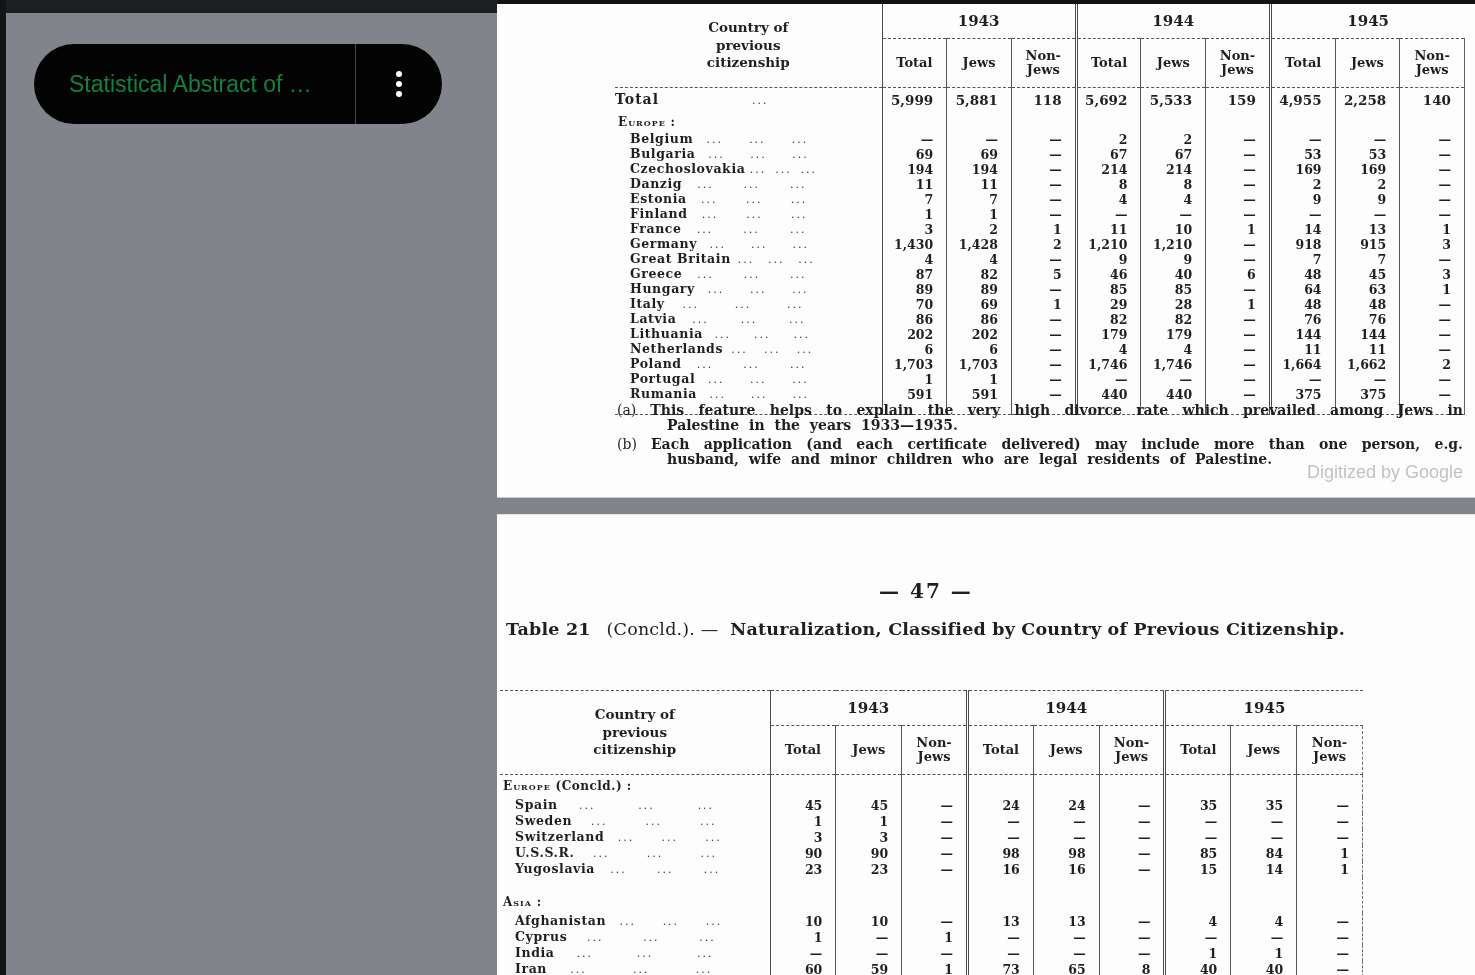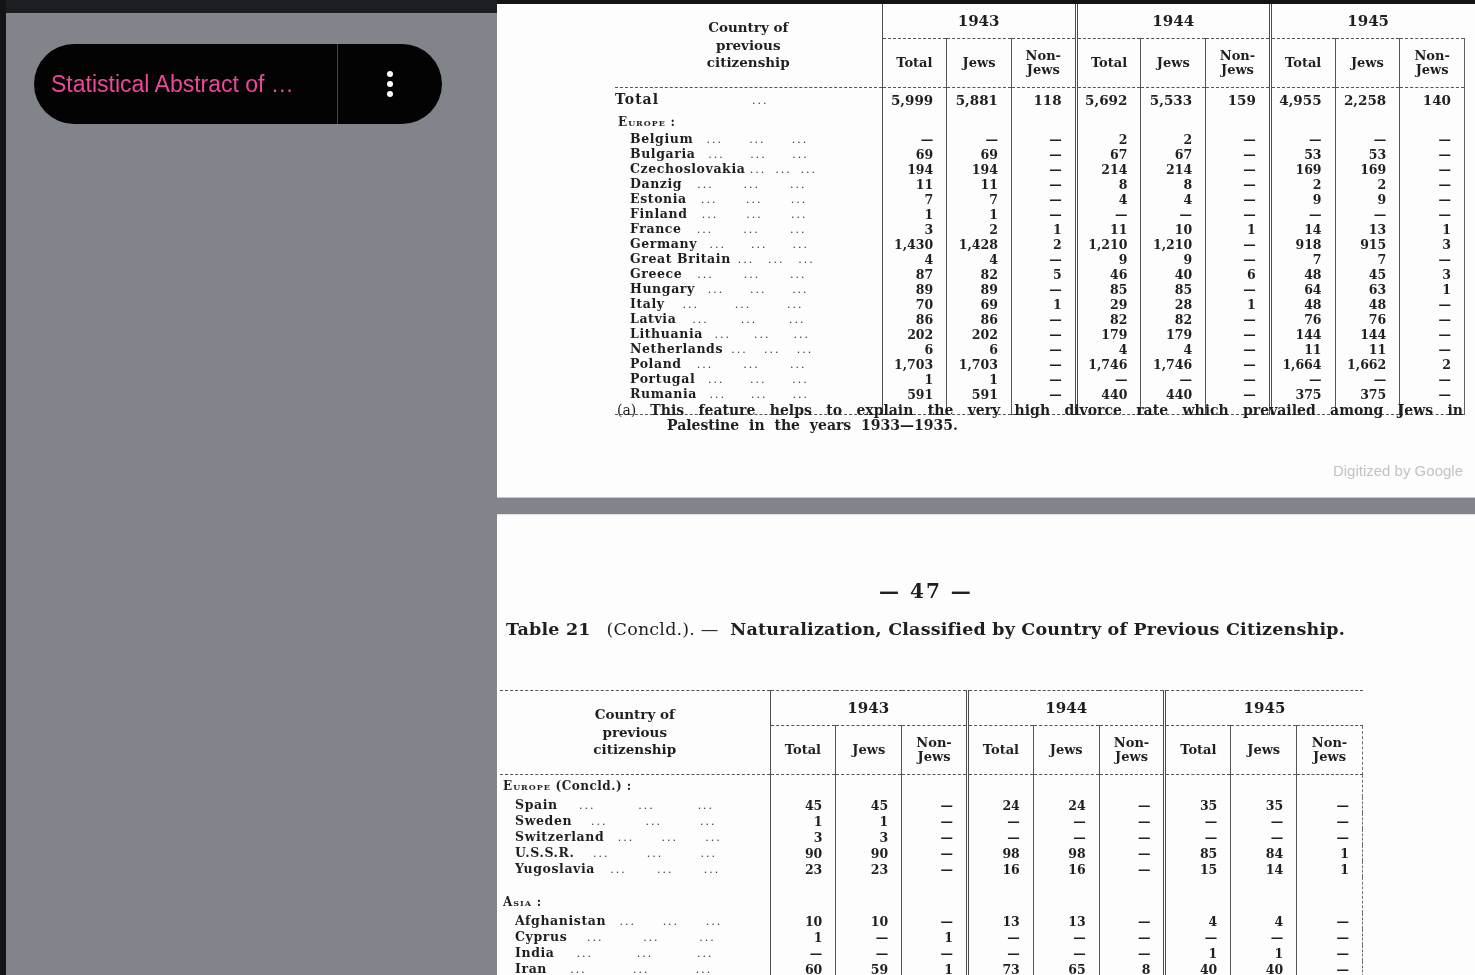--- a/index.html
+++ b/index.html
@@ -5,21 +5,21 @@
   html,body{margin:0;padding:0;background:#5a5c62;}
   #app{position:relative;width:1475px;height:975px;background:#81848b;overflow:hidden;
        font-family:"DejaVu Serif","Liberation Serif",serif;}
   .page-top-strip{position:absolute;left:0;top:0;width:1475px;height:4px;background:#131416;}
   .panel-top-strip{position:absolute;left:0;top:0;width:497px;height:13px;background:#1d1e21;}
   .left-edge-strip{position:absolute;left:0;top:0;width:6px;height:975px;background:#131416;}
 
   
   .chip{position:absolute;left:34px;top:44px;width:408px;height:80px;background:#030303;
         border-radius:40px;display:flex;align-items:center;cursor:pointer;}
-  .chip-label{padding-left:17px;width:250px;color:#ec4899;font-family:"Liberation Sans",sans-serif;
+  .chip-label{padding-left:35px;width:250px;color:#15803d;font-family:"Liberation Sans",sans-serif;
         font-size:23px;white-space:nowrap;overflow:hidden;}
   .chip-divider{width:1px;height:80px;background:#46474b;margin-left:36px;}
   .chip-menu{flex:1;display:flex;align-items:center;justify-content:center;height:100%;}
   .kebab i{display:block;width:6px;height:6px;border-radius:50%;background:#ffffff;margin:4px auto;}
 
   
   .content{position:absolute;left:497px;top:0;width:978px;height:975px;}
   .page{position:absolute;left:0;width:978px;background:#fdfdfd;color:#1f1f1f;
         border-right:2px solid #cfcfd3;}
   .page1{top:4px;height:493px;border-bottom:1px solid #cbcbcd;}
@@ -61,21 +61,21 @@
   .row-gap td{padding-top:14px;}
   .sec{padding-left:3px;white-space:nowrap;font-size:12px;letter-spacing:.5px;}
   .sec .sc{font-variant:small-caps;letter-spacing:1px;}
   #t1 tbody tr:last-child td{padding-bottom:12px;}
 
   .footnotes{position:absolute;left:120px;top:399px;width:846px;font-size:14px;line-height:14.5px;
        font-weight:bold;word-spacing:5px;text-align:justify;}
   .fnote{margin:0 0 5px 0;padding-left:50px;text-indent:-50px;}
   .fl{padding-right:14px;font-weight:normal;}
   .watermark{position:absolute;right:12px;top:458px;color:#c2c2c6;font-family:"Liberation Sans",sans-serif;
-       font-size:15px;}
+       font-size:18px;}
 
   .pageno{position:absolute;left:0;top:64px;width:858px;text-align:center;font-weight:bold;
        font-size:20px;letter-spacing:2px;}
   .t2title{position:absolute;left:9px;top:104px;width:960px;font-size:17.5px;white-space:nowrap;letter-spacing:.2px;}
   .t2title .b{font-weight:bold;}
   .t2title .n{font-weight:normal;padding:0 6px 0 10px;}
 </style>
 </head>
 <body>
 
@@ -507,20 +507,21 @@
               <td class="num c5">—</td>
               <td class="num c6">375</td>
               <td class="num c7">375</td>
               <td class="num c8">—</td>
             </tr>
           </tbody>
       </table>
 
       <div class="footnotes">
         <p class="fnote"><span class="fl">(a)</span><span>This feature helps to explain the very high divorce rate which prevailed among Jews in Palestine in the years 1933—1935.</span></p>
+        <p class="fnote"><span class="fl">(b)</span><span>Each application (and each certificate delivered) may include more than one person, e.g. husband, wife and minor children who are legal residents of Palestine.</span></p>
       </div>
       <div class="watermark">Digitized by Google</div>
     </div>
 
     <div class="page page2">
       <div class="pageno">— 47 —</div>
       <div class="t2title">
         <span class="b">Table 21</span>
         <span class="n">(Concld.). —</span>
         <span class="b">Naturalization, Classified by Country of Previous Citizenship.</span>

